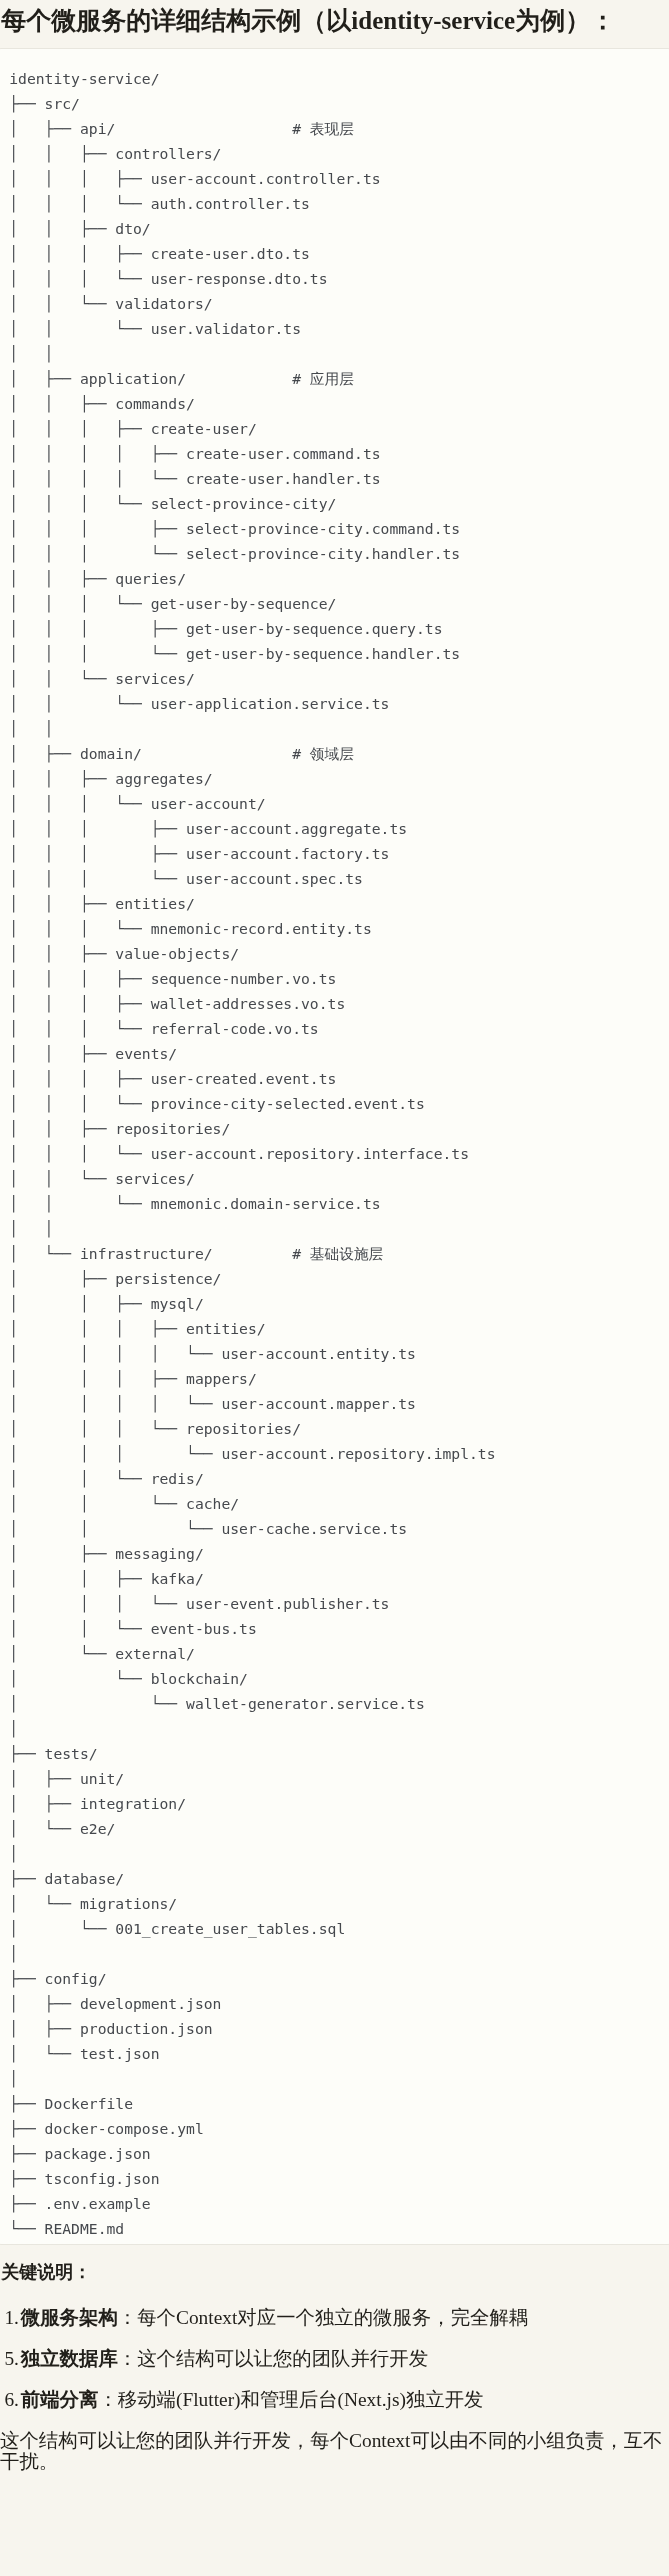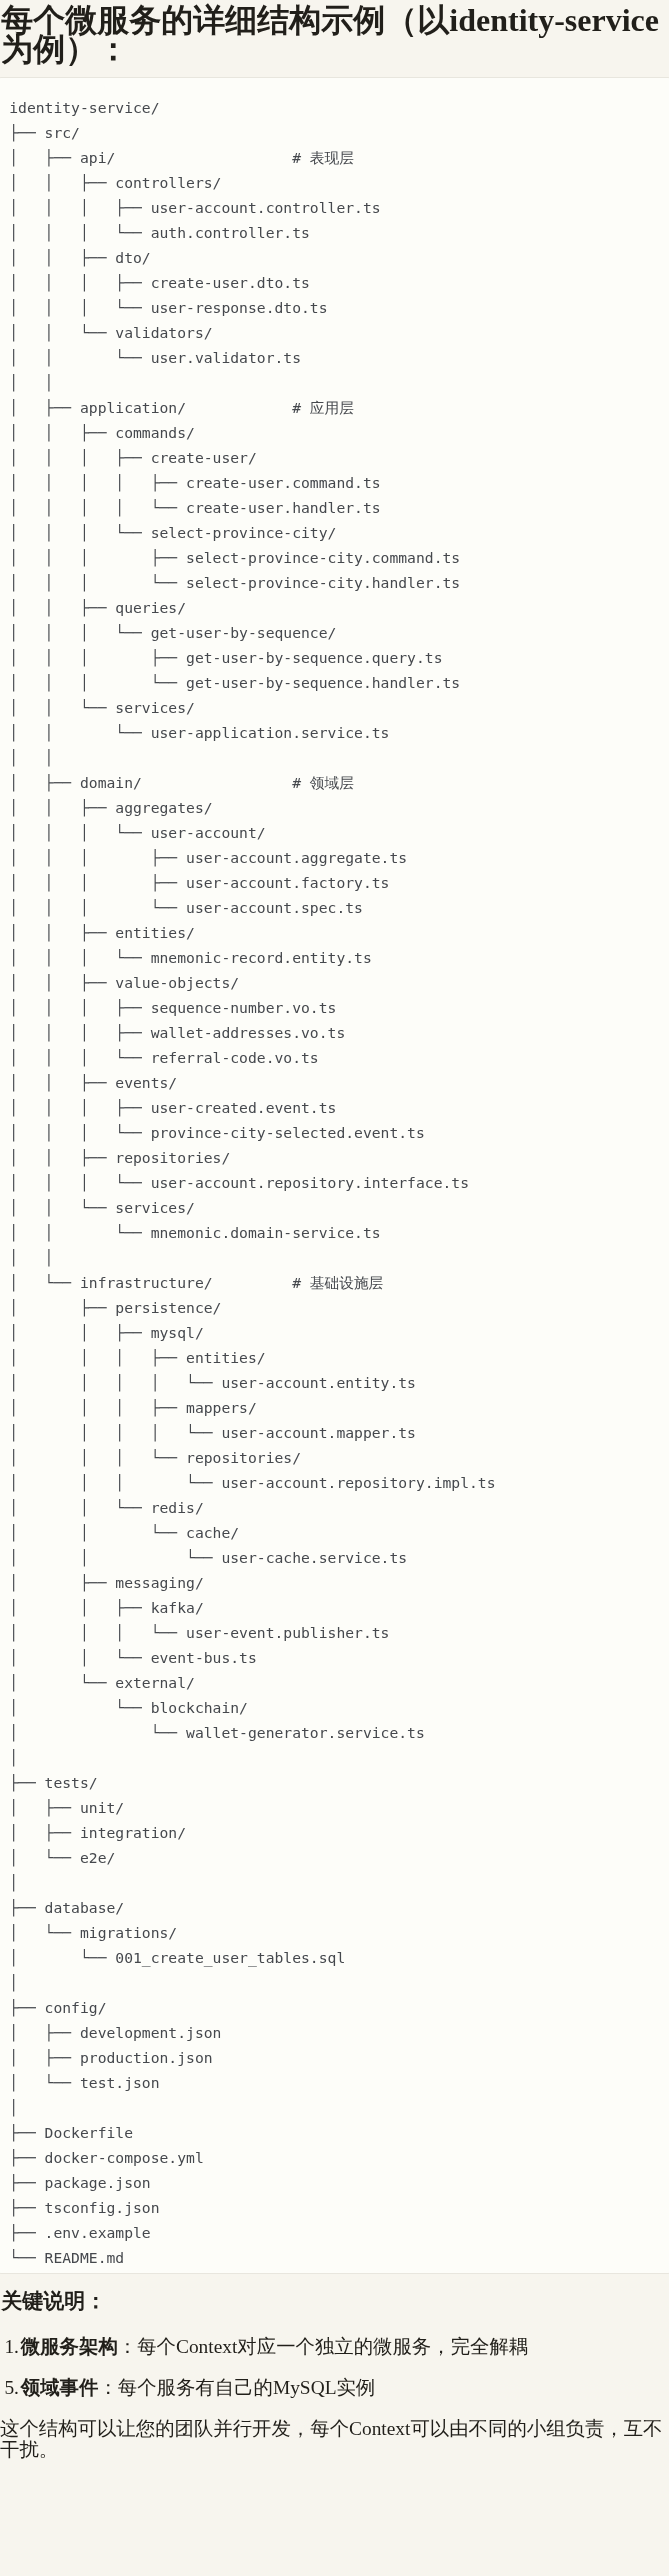--- a/index.html
+++ b/index.html
@@ -6,42 +6,42 @@
   body {
     width: 669px;
     height: 2576px;
     background: #f7f5ee;
     color: #211f1a;
     font-family: "Liberation Serif", "DejaVu Serif", serif;
     overflow: hidden;
     position: relative;
   }
   .page-title {
-    font-size: 32px;
+    font-size: 25px;
     line-height: 29px;
     font-weight: 700;
     margin: 6.3px 0 0 1.3px;
   }
   .code-block {
     margin: 13px -3.8px 0 -3.8px;
     background: #fdfdf9;
     border: 1.3px solid #e8e6de;
     border-radius: 5px;
   }
   pre.tree {
     margin: 0;
     padding: 16.3px 6.3px 3.8px 12px;
     font-family: "DejaVu Sans Mono", "Liberation Mono", monospace;
     font-size: 14.7px;
     line-height: 25px;
     color: #45484d;
     white-space: pre;
   }
   .notes-heading {
-    font-size: 21px;
+    font-size: 18px;
     line-height: 27.5px;
     font-weight: 700;
     margin: 13.8px 0 20px 1.3px;
   }
   .notes-list { margin: 0; padding: 0; }
   .note-item {
     font-size: 19.4px;
     line-height: 21px;
     margin: 8px 0 20px 0;
     padding-left: 4.4px;
@@ -147,17 +147,18 @@
 ├── package.json
 ├── tsconfig.json
 ├── .env.example
 └── README.md</pre>
 </div>
 
 <h2 class="notes-heading">关键说明：</h2>
 
 <div class="notes-list">
     <div class="note-item"><span class="note-num">1.</span><strong class="note-term">微服务架构</strong><span class="note-desc">：每个Context对应一个独立的微服务，完全解耦</span></div>
-    <div class="note-item"><span class="note-num">5.</span><strong class="note-term">领域事件</strong><span class="note-desc">：每个服务有自己的MySQL实例</span></div>
+    <div class="note-item"><span class="note-num">5.</span><strong class="note-term">独立数据库</strong><span class="note-desc">：这个结构可以让您的团队并行开发</span></div>
+    <div class="note-item"><span class="note-num">6.</span><strong class="note-term">前端分离</strong><span class="note-desc">：移动端(Flutter)和管理后台(Next.js)独立开发</span></div>
   </div>
 
 <p class="footer-para">这个结构可以让您的团队并行开发，每个Context可以由不同的小组负责，互不干扰。</p>
 
 
 </body></html>

